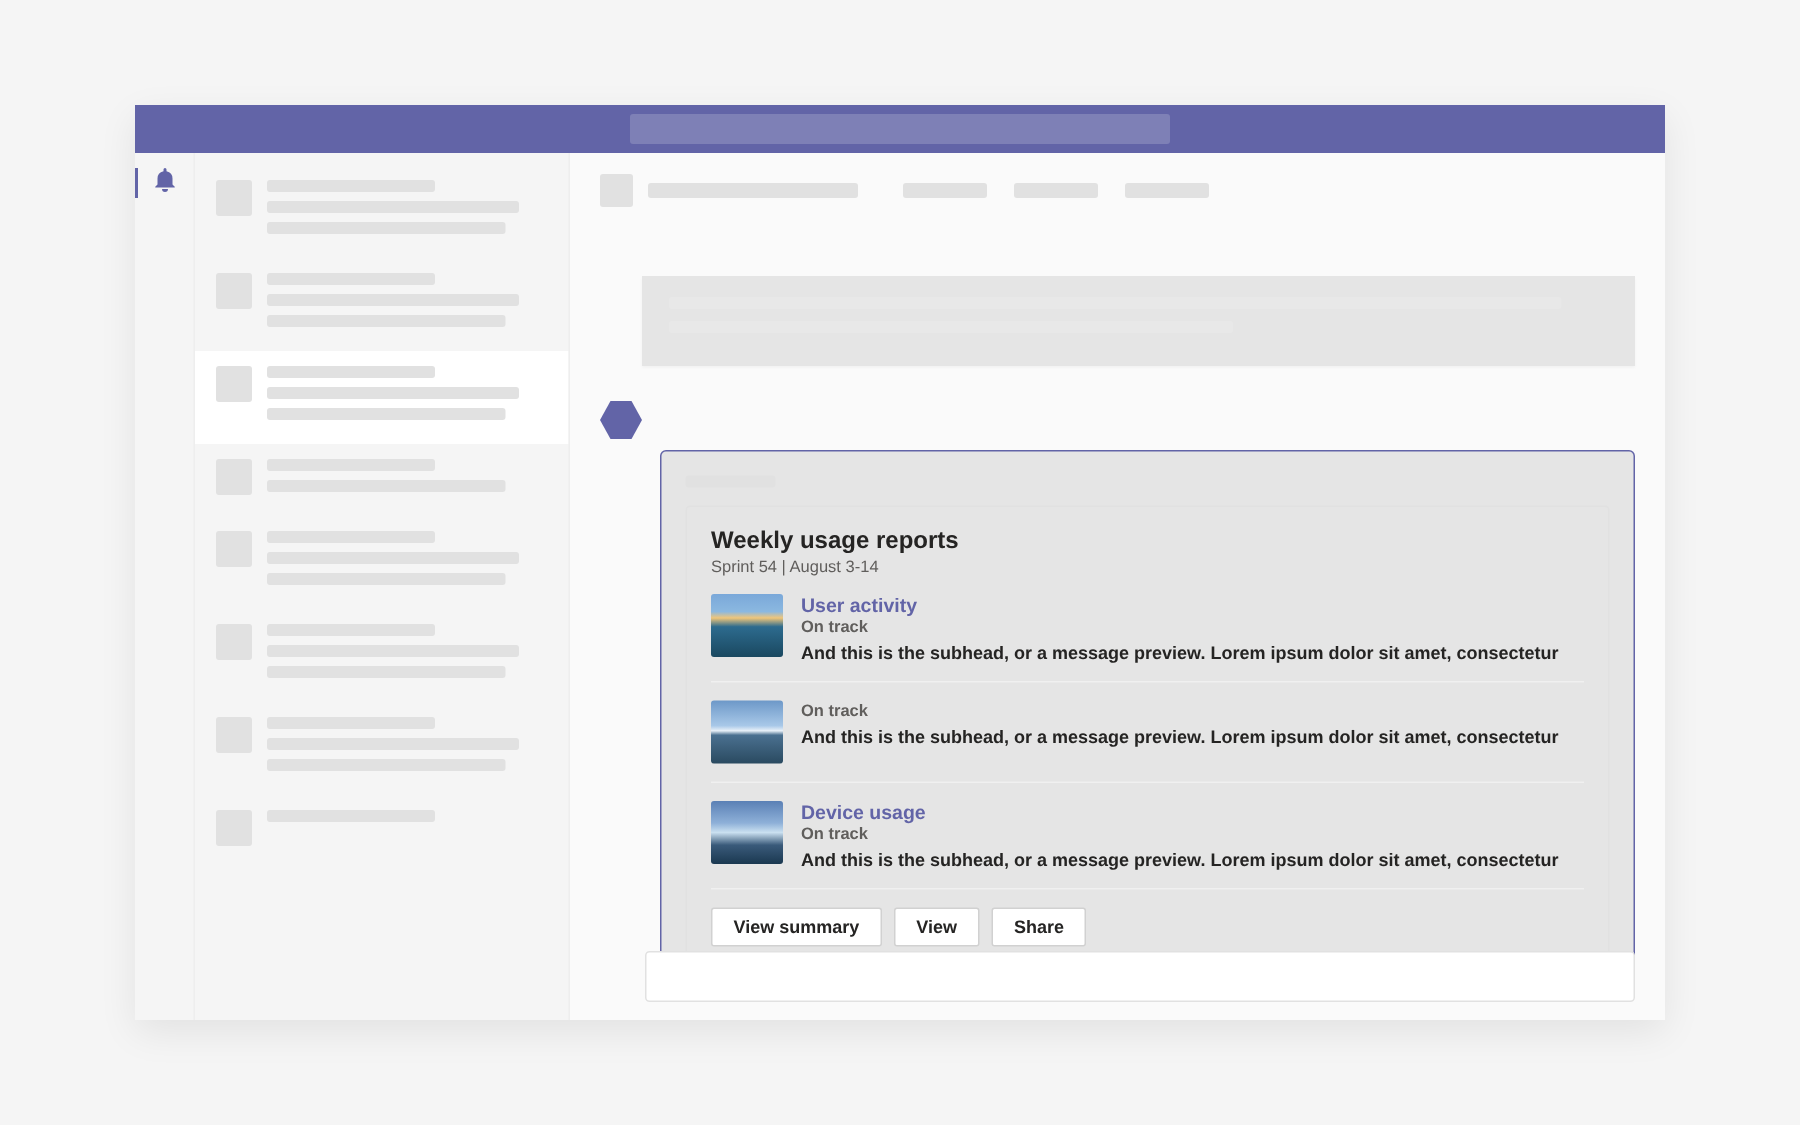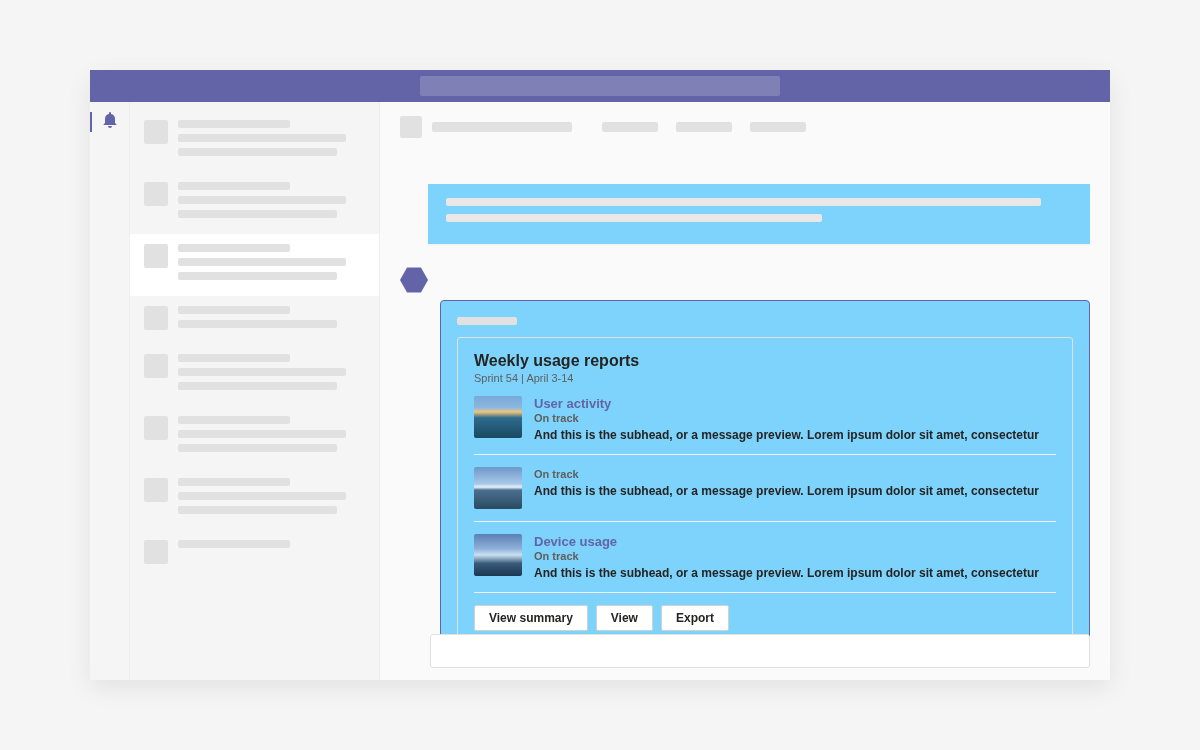--- a/index.html
+++ b/index.html
@@ -149,21 +149,21 @@
     border-radius: 0;
     background: transparent;
   }
   .hexagon {
     width: 28px; height: 28px;
     background: #6264a7;
     clip-path: polygon(25% 5%, 75% 5%, 100% 50%, 75% 95%, 25% 95%, 0% 50%);
   }
   .msg-body {
     flex: 1;
-    background: #7dd3fc;
+    background: #e5e5e5;
     border: 1px solid #eee;
     border-radius: 3px;
     padding: 14px 18px;
     margin-top: 36px;
   }
   .msg-body.first {
     border: none;
     border-radius: 0;
     box-shadow: 0 1px 2px rgba(0,0,0,.04);
   }
@@ -368,21 +368,21 @@
       </div>
 
       <div class="msg card-msg">
         <div class="msg-avatar hex">
           <div class="hexagon"></div>
         </div>
         <div class="msg-body">
           <div class="card-sender-line"></div>
           <div class="card">
             <div class="card-title">Weekly usage reports</div>
-            <div class="card-subtitle">Sprint 54  |  April 3-14</div>
+            <div class="card-subtitle">Sprint 54  |  August 3-14</div>
 
             <div class="report-row">
               <div class="report-thumb"></div>
               <div class="report-info">
                 <a href="#" class="report-link">User activity</a>
                 <div class="report-status">On track</div>
                 <div class="report-preview">And this is the subhead, or a message preview. Lorem ipsum dolor sit amet, consectetur</div>
               </div>
             </div>
             <div class="report-row">
@@ -397,21 +397,21 @@
               <div class="report-info">
                 <a href="#" class="report-link">Device usage</a>
                 <div class="report-status">On track</div>
                 <div class="report-preview">And this is the subhead, or a message preview. Lorem ipsum dolor sit amet, consectetur</div>
               </div>
             </div>
 
             <div class="card-actions">
               <button class="card-btn">View summary</button>
               <button class="card-btn">View</button>
-              <button class="card-btn">Export</button>
+              <button class="card-btn">Share</button>
             </div>
           </div>
         </div>
       </div>
 
       <div class="compose"></div>
     </div>
 
   </div>
 </div>

